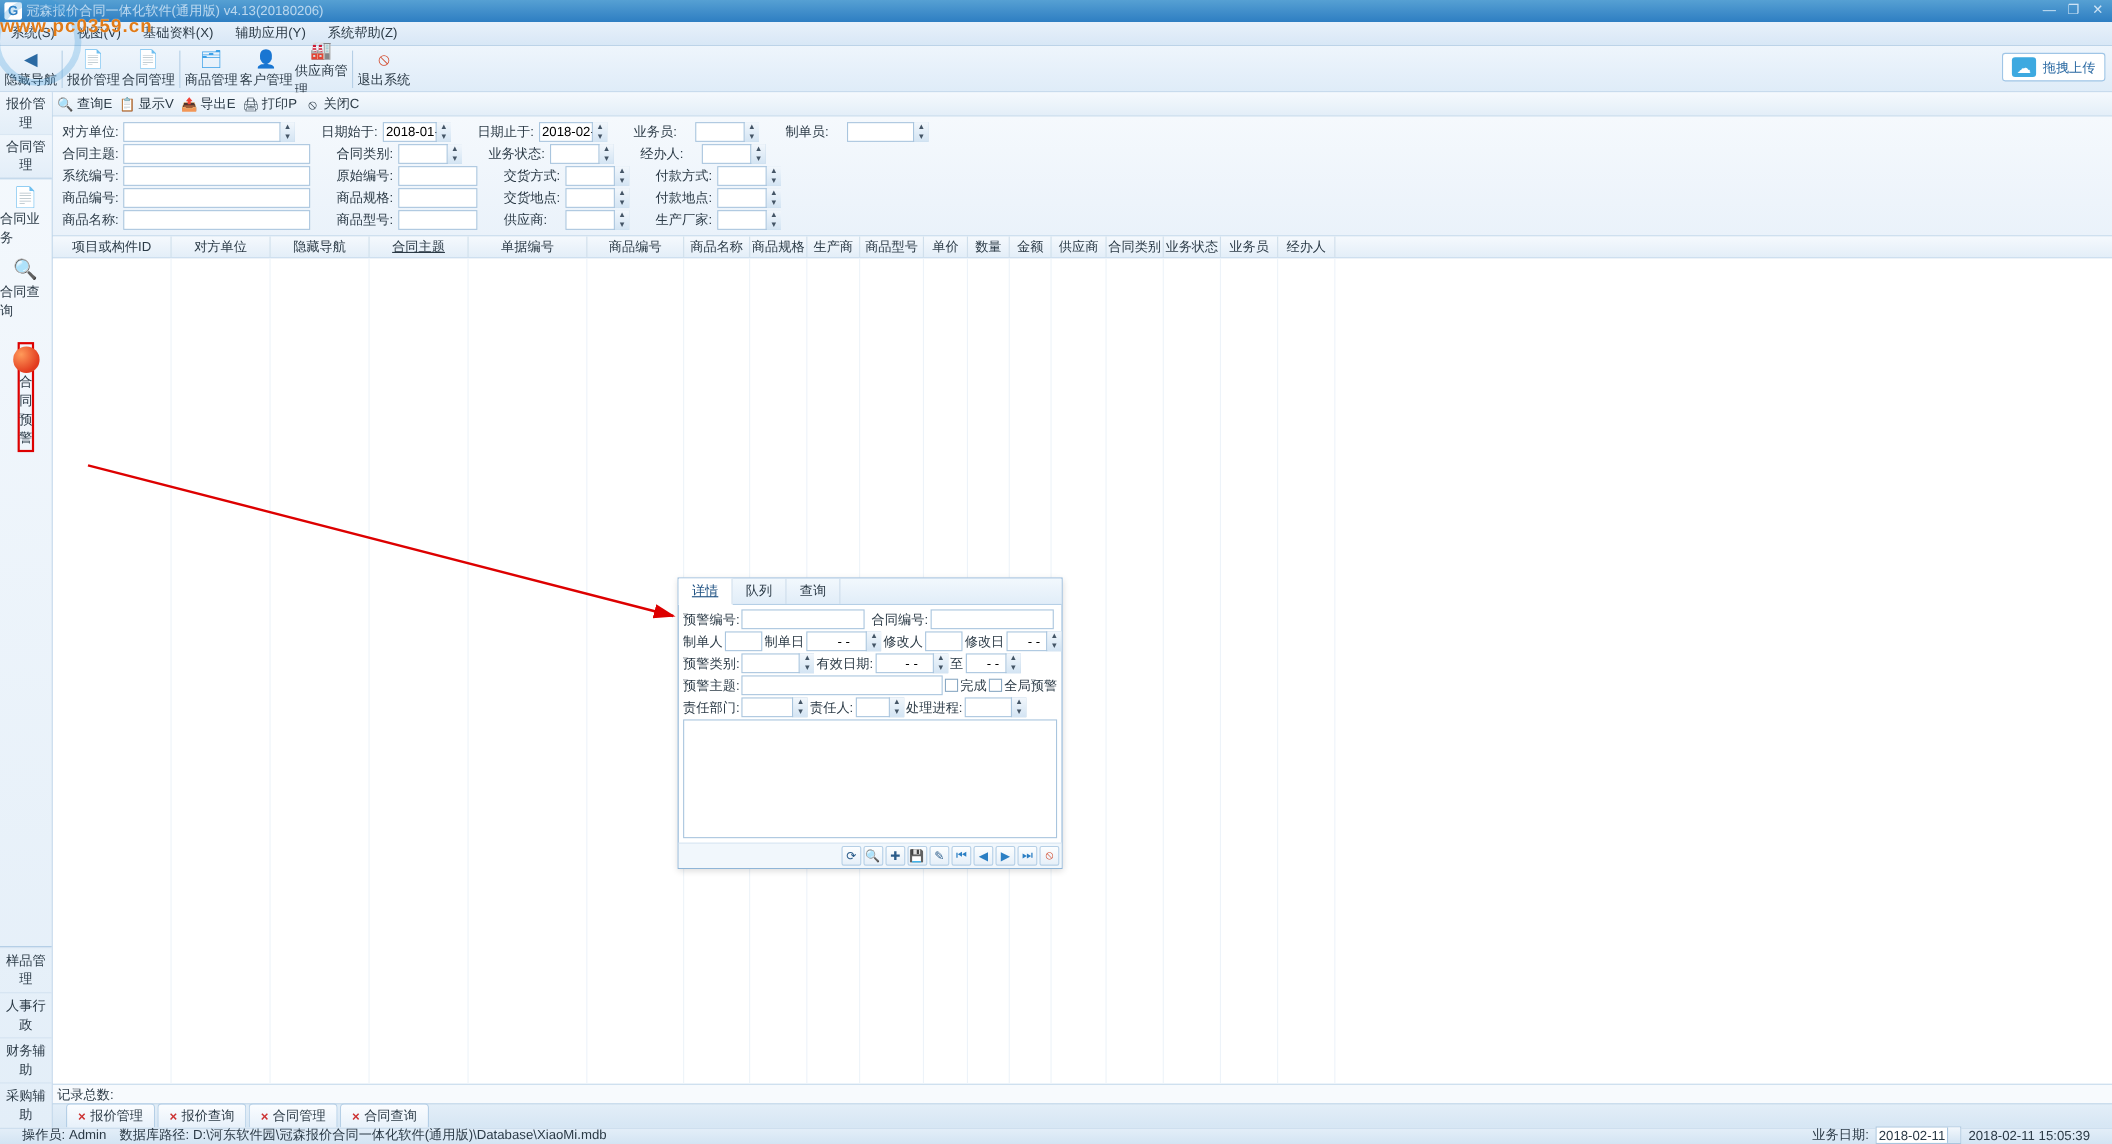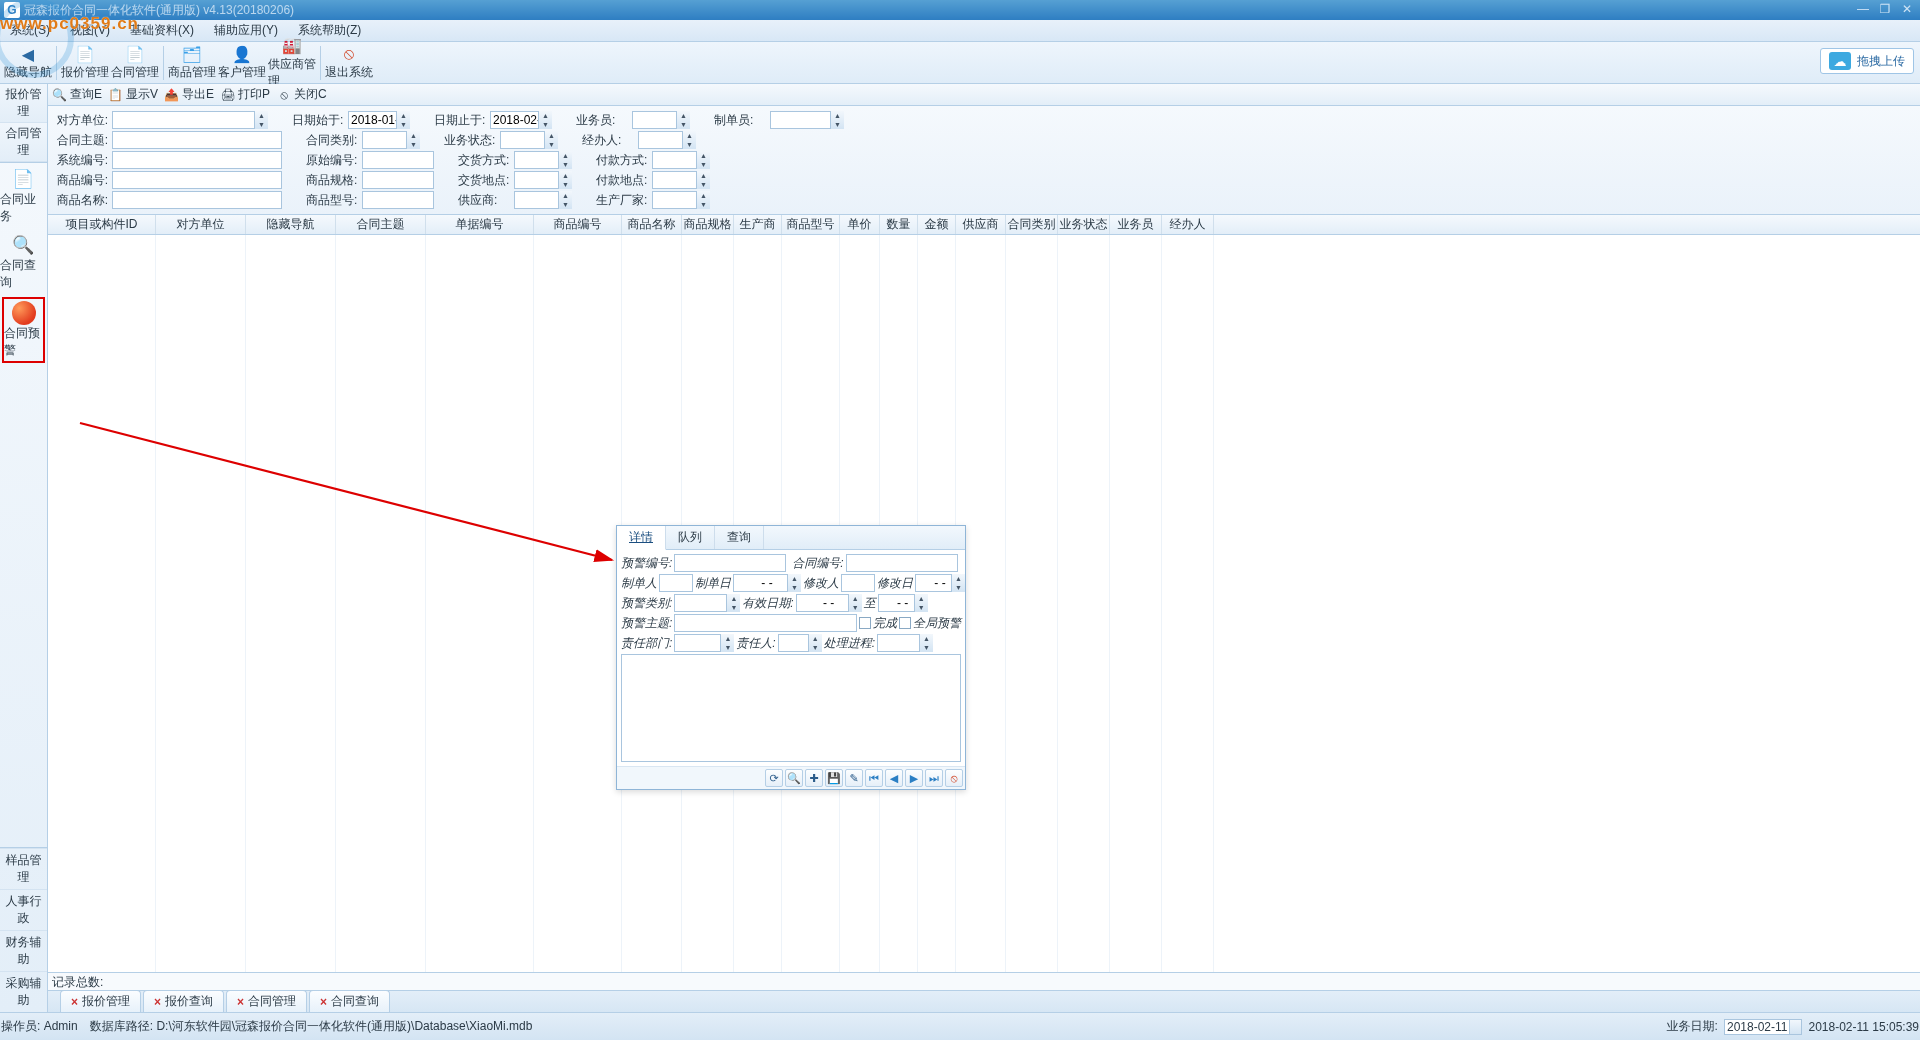--- a/index.html
+++ b/index.html
@@ -19,21 +19,21 @@
 .upload-box { position:absolute; right:6px; top:6px; border:1px solid #9fc5e6; border-radius:3px; padding:3px 8px; background:#fff; display:flex; align-items:center; gap:6px; color:#2b6aa3; }
 .upload-box .uicon { width:22px; height:18px; background:#3da9e0; border-radius:3px; display:flex; align-items:center; justify-content:center; color:#fff; font-size:13px; }
 .body-row { flex:1; display:flex; min-height:0; position:relative; }
 .leftpanel { width:48px; background:linear-gradient(180deg,#f5f9fd,#e3eef8); border-right:1px solid #b5cfe6; display:flex; flex-direction:column; }
 .nav-top { border-bottom:1px solid #b5cfe6; }
 .nav-top .lbl { padding:2px 2px; text-align:center; color:#2b3a46; border-bottom:1px solid #d4e3f1; background:linear-gradient(180deg,#f0f6fc,#e3eef8); }
 .nav-mid { flex:1; display:flex; flex-direction:column; }
 .nav-item { display:flex; flex-direction:column; align-items:center; padding:4px 0; color:#2b3a46; }
 .nav-item .nicon { width:24px; height:24px; display:flex; align-items:center; justify-content:center; font-size:18px; }
 .warn-icon { width:24px; height:24px; border-radius:50%; background:radial-gradient(circle at 30% 30%,#ff9a5a,#e23b1e 70%); }
-.redbox { border:2px solid #d00; margin:2px; padding:2px 0; }
+.redbox { border:2px solid #d00; margin:16px; padding:2px 0; }
 .nav-bottom { border-top:1px solid #b5cfe6; }
 .nav-bottom .blbl { padding:3px 2px; text-align:center; border-top:1px solid #d4e3f1; color:#2b3a46; }
 .main { flex:1; display:flex; flex-direction:column; min-width:0; position:relative; }
 .subtoolbar { height:22px; background:linear-gradient(180deg,#f5f9fd,#e3eef8); border-bottom:1px solid #b5cfe6; display:flex; align-items:center; padding:0 4px; gap:6px; color:#2b3a46; }
 .subtoolbar .sicon { width:16px; height:16px; display:inline-flex; align-items:center; justify-content:center; }
 .subtoolbar span.act { display:inline-flex; align-items:center; gap:2px; }
 .filterpanel { background:linear-gradient(180deg,#f5f9fd,#eaf2fa); border-bottom:1px solid #b5cfe6; padding:4px; }
 .frow { display:flex; align-items:center; gap:4px; padding:1px 0; }
 .flabel { color:#2b3a46; text-align:right; min-width:56px; }
 .flabel2 { color:#2b3a46; min-width:52px; margin-left:20px; }
@@ -43,33 +43,33 @@
 .fspin .ar { flex:1; display:flex; align-items:center; justify-content:center; font-size:7px; color:#456; }
 .gridhead { height:20px; background:linear-gradient(180deg,#f5f9fd,#e3eef8); border-bottom:1px solid #b5cfe6; display:flex; }
 .gh { border-right:1px solid #d0dfec; display:flex; align-items:center; justify-content:center; color:#2b3a46; }
 .gridbody { flex:1; background:#fff; position:relative; }
 .gridcols { position:absolute; inset:0; display:flex; }
 .gridcols .gc { border-right:1px solid #edf3f9; }
 .summary { height:18px; border-top:1px solid #b5cfe6; background:#f7fafd; padding:1px 4px; color:#2b3a46; }
 .tabstrip { height:22px; background:linear-gradient(180deg,#e3eef8,#d6e6f4); border-top:1px solid #b5cfe6; display:flex; align-items:flex-end; padding:0 12px; gap:2px; }
 .tab { border:1px solid #b5cfe6; border-bottom:none; border-radius:4px 4px 0 0; padding:2px 10px; background:linear-gradient(180deg,#fbfdff,#e7f1fa); display:flex; align-items:center; gap:4px; color:#2b3a46; }
 .tab .x { color:#c33; font-weight:bold; }
-.statusbar { height:28px; background:linear-gradient(180deg,#e3eef8,#d3e4f3); border-top:1px solid #b5cfe6; display:flex; align-items:center; padding:0 1px; color:#2b3a46; gap:12px; }
+.statusbar { height:15px; background:linear-gradient(180deg,#e3eef8,#d3e4f3); border-top:1px solid #b5cfe6; display:flex; align-items:flex-end; padding:0 20px; color:#2b3a46; gap:12px; }
 .statusbar .right { margin-left:auto; display:flex; align-items:center; gap:6px; }
 .sdate { border:1px solid #a9c5de; background:#fff; padding:0 14px 0 2px; position:relative; }
 .sdate .sp { position:absolute; right:0; top:0; bottom:0; width:12px; border-left:1px solid #a9c5de; background:linear-gradient(180deg,#f2f7fc,#d3e4f3); }
 
 
 .dialog { position:absolute; left:568px; top:290px; width:350px; border:1px solid #8fb5d7; background:#fff; box-shadow:0 2px 6px rgba(0,0,0,.15); }
 .dtabs { display:flex; background:linear-gradient(180deg,#f2f8fd,#e1edf8); border-bottom:1px solid #b5cfe6; }
 .dtab { padding:3px 12px; border-right:1px solid #cdddec; color:#2b3a46; }
 .dtab.active { background:#fff; border-bottom:1px solid #fff; margin-bottom:-1px; color:#1c4f80; text-decoration:underline; }
 .dbody { padding:4px; display:flex; flex-direction:column; gap:2px; }
 .drow { display:flex; align-items:center; gap:2px; }
-.dlabel { color:#2b3a46; white-space:nowrap;font-style:italic; }
+.dlabel { color:#2b3a46; white-space:nowrap; }
 .dinput { border:1px solid #a9c5de; background:#fff; height:18px; padding:1px 2px; }
 .dcombo { position:relative; display:inline-flex; }
 .dcombo .dspin { position:absolute; right:0; top:0; height:18px; width:14px; border-left:1px solid #a9c5de; background:linear-gradient(180deg,#f2f7fc,#d3e4f3); display:flex; flex-direction:column; }
 .dspin .ar { flex:1; display:flex; align-items:center; justify-content:center; font-size:7px; color:#456; }
 .darea { border:1px solid #a9c5de; height:108px; background:#fff; }
 .dtoolbar { display:flex; justify-content:flex-end; gap:2px; padding:2px; border-top:1px solid #d9e6f2; background:#f1f7fc; }
 .dbtn { width:18px; height:18px; border:1px solid #b5cfe6; border-radius:2px; background:linear-gradient(180deg,#fcfeff,#e6eff8); display:flex; align-items:center; justify-content:center; font-size:11px; color:#2b5c8a; }
 .chk { width:12px; height:12px; border:1px solid #8aa9c4; background:#fff; display:inline-block; }
 
 
@@ -315,21 +315,21 @@
                 <span class="ar">▼</span>
               </span>
             </span>
           </div>
         </div>
 
       <div class="gridhead" id="gridhead">
           <div class="gh" style="width: 108px;">项目或构件ID</div>
           <div class="gh" style="width: 90px;">对方单位</div>
           <div class="gh" style="width: 90px;">隐藏导航</div>
-          <div class="gh" style="width: 90px;">合同主题</div>
+          <div class="gh" style="width: 90px; text-decoration: underline;">合同主题</div>
           <div class="gh" style="width: 108px;">单据编号</div>
           <div class="gh" style="width: 88px;">商品编号</div>
           <div class="gh" style="width: 60px;">商品名称</div>
           <div class="gh" style="width: 52px;">商品规格</div>
           <div class="gh" style="width: 48px;">生产商</div>
           <div class="gh" style="width: 58px;">商品型号</div>
           <div class="gh" style="width: 40px;">单价</div>
           <div class="gh" style="width: 38px;">数量</div>
           <div class="gh" style="width: 38px;">金额</div>
           <div class="gh" style="width: 50px;">供应商</div>

